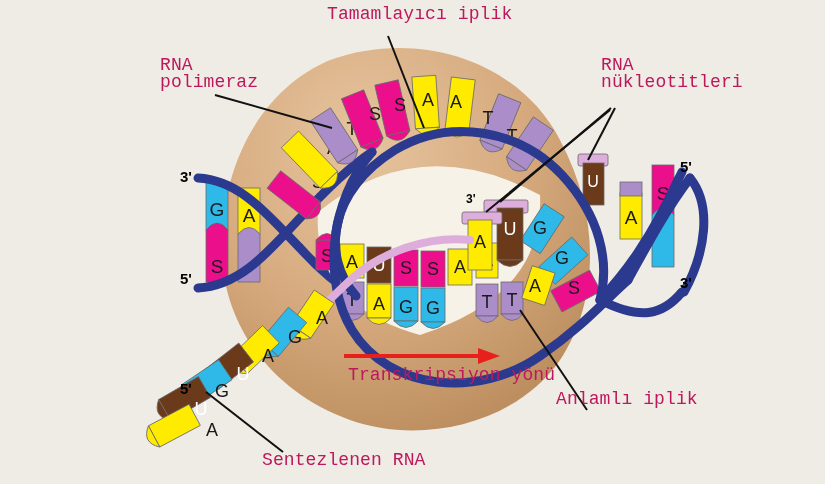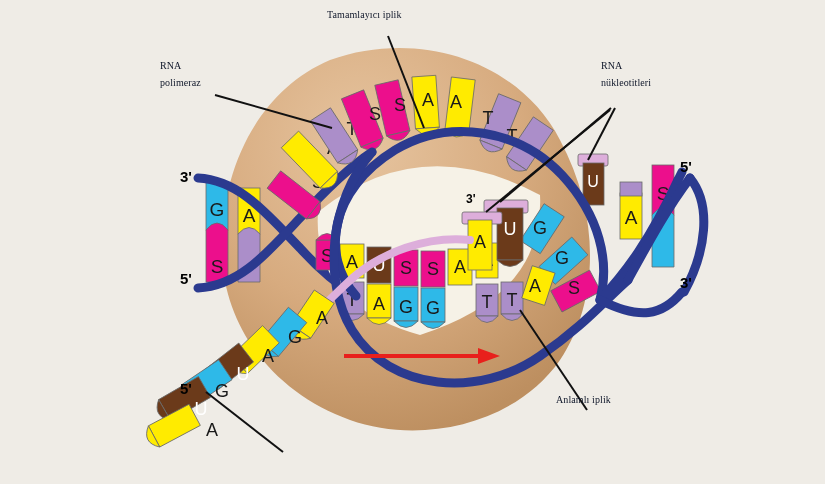--- a/index.html
+++ b/index.html
@@ -7,23 +7,23 @@
     width:825px;height:484px;
     background:#efece6;
     font-family:"Liberation Sans", sans-serif;
     overflow:hidden;
     position:relative;
   }
   #stage{position:absolute;inset:0;}
   svg.diagram{position:absolute;left:0;top:0;width:825px;height:484px;}
   .lbl{
     position:absolute;
-    color:#0f172a;
-    font-family:Liberation Serif, serif;
-    font-size:10px;
+    color:#be185d;
+    font-family:Liberation Mono, monospace;
+    font-size:18px;
     line-height:17px;
     font-weight:400;
     white-space:pre;
     letter-spacing:0.1px;
   }
   .prime{
     position:absolute;
     color:#000;
     font-family:"Liberation Sans", sans-serif;
     font-weight:bold;
@@ -306,21 +306,23 @@
   <div class="lbl" style="left:327px;top:6px;">Tamamlayıcı iplik</div>
 
   <div class="lbl" style="left:160px;top:57px;text-align:left;">RNA
 polimeraz</div>
 
   <div class="lbl" style="left:601px;top:57px;text-align:left;">RNA
 nükleotitleri</div>
 
   <div class="lbl" style="left:556px;top:391px;">Anlamlı iplik</div>
 
-
+  <div class="lbl" style="left:262px;top:452px;">Sentezlenen RNA</div>
+
+  <div class="lbl" style="left:348px;top:367px;">Transkripsiyon yönü</div>
 
   <div class="prime" style="left:180px;top:168px;">3'</div>
 
   <div class="prime" style="left:180px;top:270px;">5'</div>
 
   <div class="prime" style="left:680px;top:158px;">5'</div>
 
   <div class="prime" style="left:680px;top:274px;">3'</div>
 
   <div class="prime" style="left:180px;top:380px;">5'</div>

